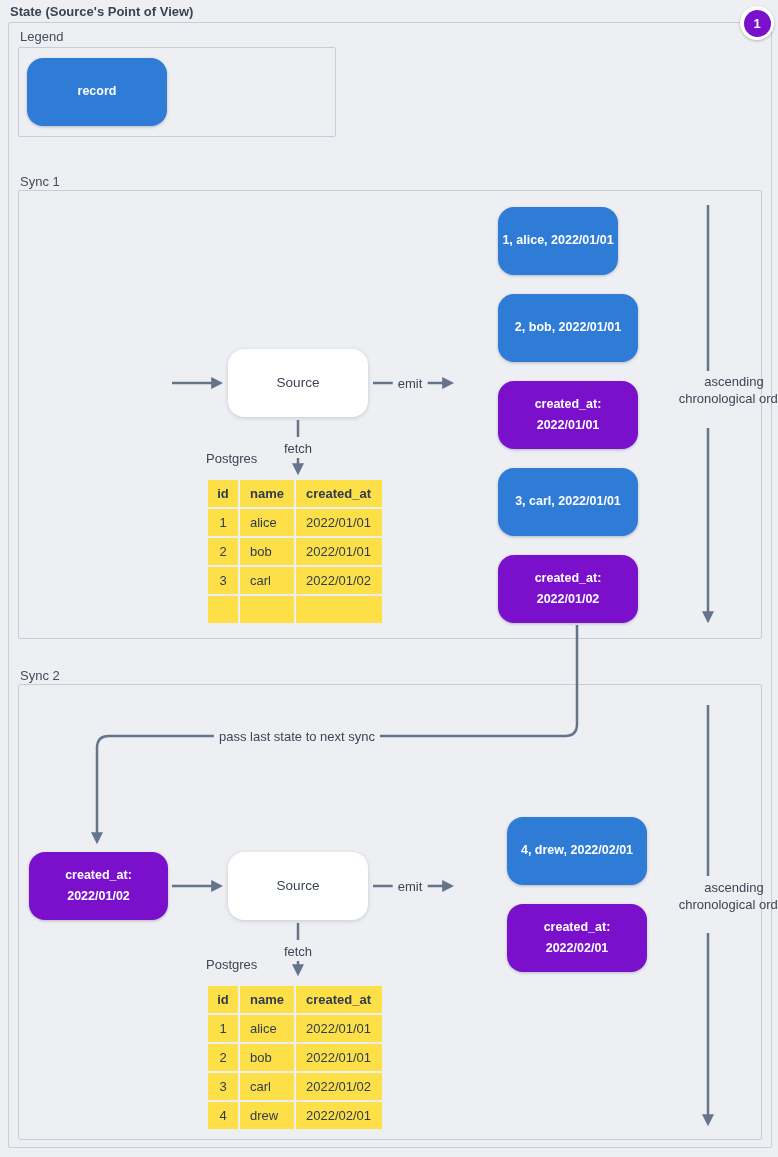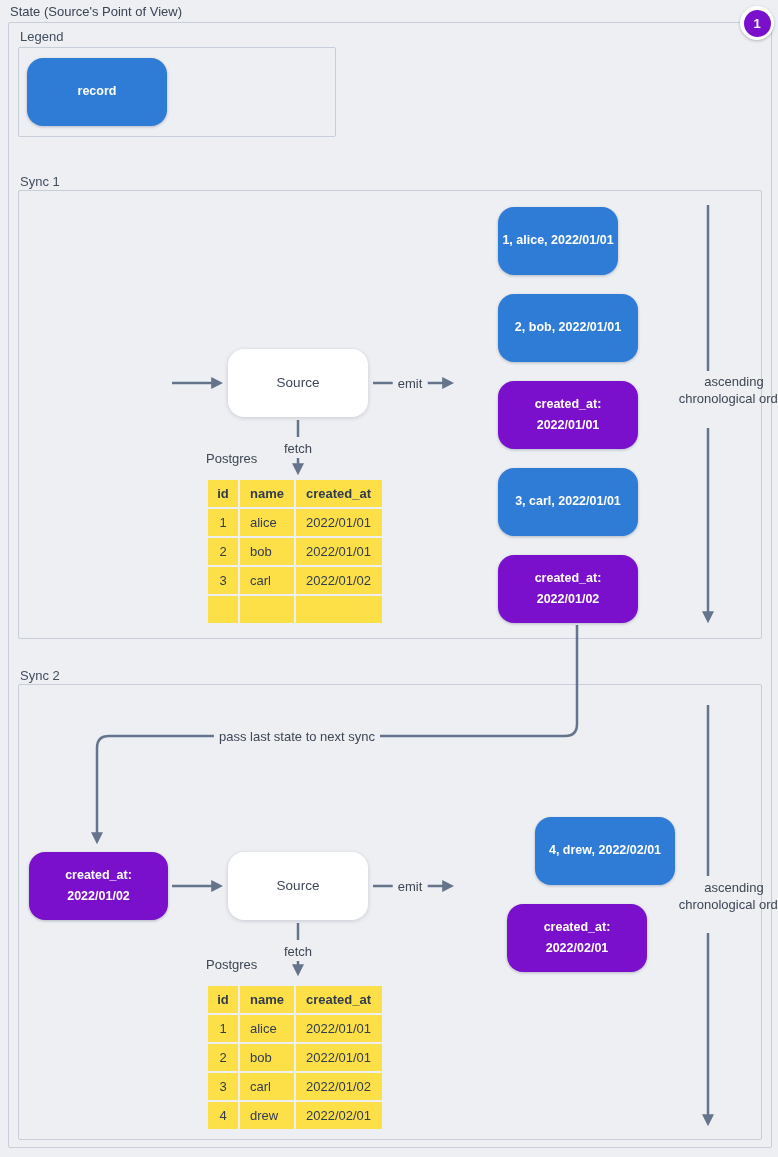--- a/index.html
+++ b/index.html
@@ -2,21 +2,21 @@
 <html><head>
 <meta charset="utf-8">
 <style>
   html,body{margin:0;padding:0;background:#edeff3;}
   .canvas{
     position:relative;width:778px;height:1157px;background:#edeff3;
     font-family:"Liberation Sans",sans-serif;overflow:hidden;color:#3d4654;
   }
   .frame{position:absolute;border:1px solid #c7ced9;border-radius:2px;}
   .sec-label{position:absolute;font-size:13px;color:#414c5e;white-space:nowrap;}
-  .page-title{position:absolute;left:10px;top:4px;font-size:13px;color:#3a4454;font-weight:400;}
+  .page-title{position:absolute;left:10px;top:4px;font-size:13px;color:#3a4454;font-weight:700;}
   .node{
     position:absolute;display:flex;flex-direction:column;align-items:center;justify-content:center;
     text-align:center;border-radius:16px;color:#fff;font-size:12.5px;font-weight:700;
     box-shadow:0 1px 3px rgba(25,39,77,.28);line-height:1.7;
   }
   .record{background:#2e7cd6;}
   .state{background:#7b10cc;}
   .source{background:#ffffff;color:#3b4554;font-weight:400;font-size:13.5px;box-shadow:0 1px 4px rgba(25,39,77,.18);}
   .wires{position:absolute;left:0;top:0;}
   .lbl{position:absolute;font-size:13px;color:#3d4654;white-space:nowrap;}
@@ -189,21 +189,21 @@
         <td class="c2">2022/01/02</td>
       </tr>
       <tr>
         <td class="c0">4</td>
         <td class="c1">drew</td>
         <td class="c2">2022/02/01</td>
       </tr>
     </tbody>
   </table>
 
-  <div class="node record" style="left:535px;top:817px;width:140px;height:68px;">
+  <div class="node record" style="left:507px;top:817px;width:140px;height:68px;">
     <span>4, drew, 2022/02/01</span>
   </div>
   <div class="node state" style="left:507px;top:904px;width:140px;height:68px;">
     <span>created_at:</span>
     <span>2022/02/01</span>
   </div>
 
   <div class="asc" style="left:652px;top:879px;">ascending chronological order</div>
 
 </div>

